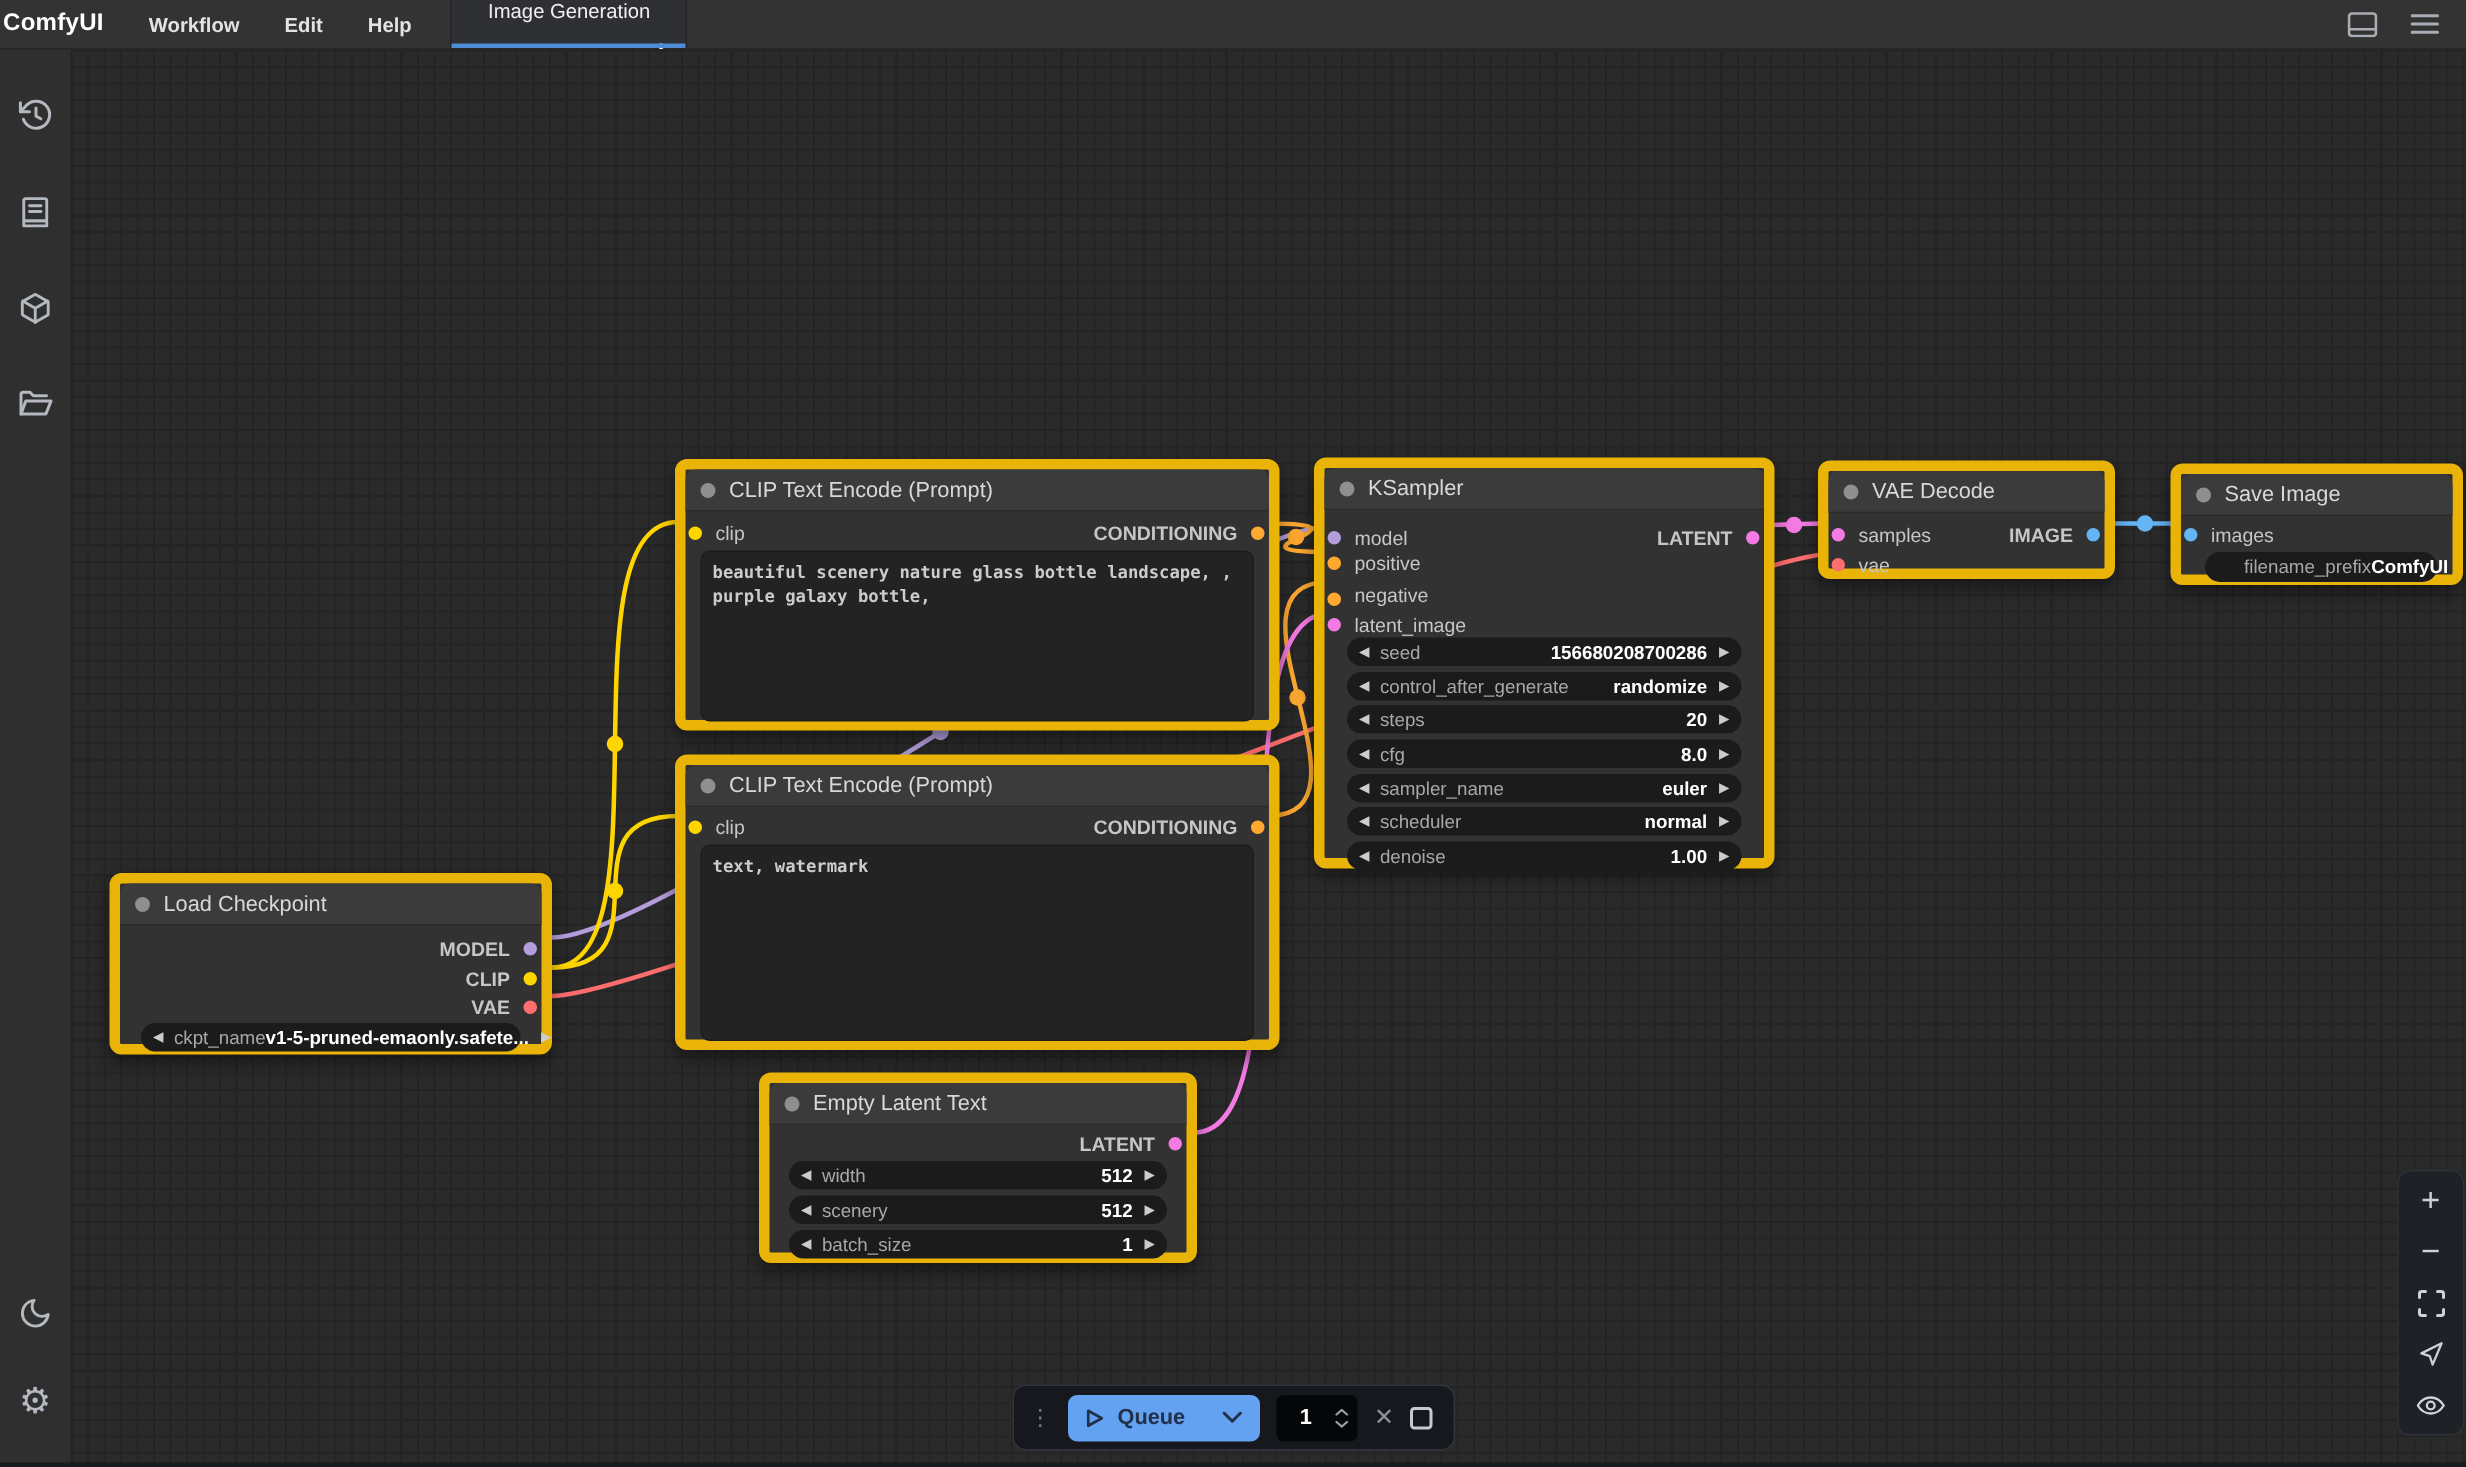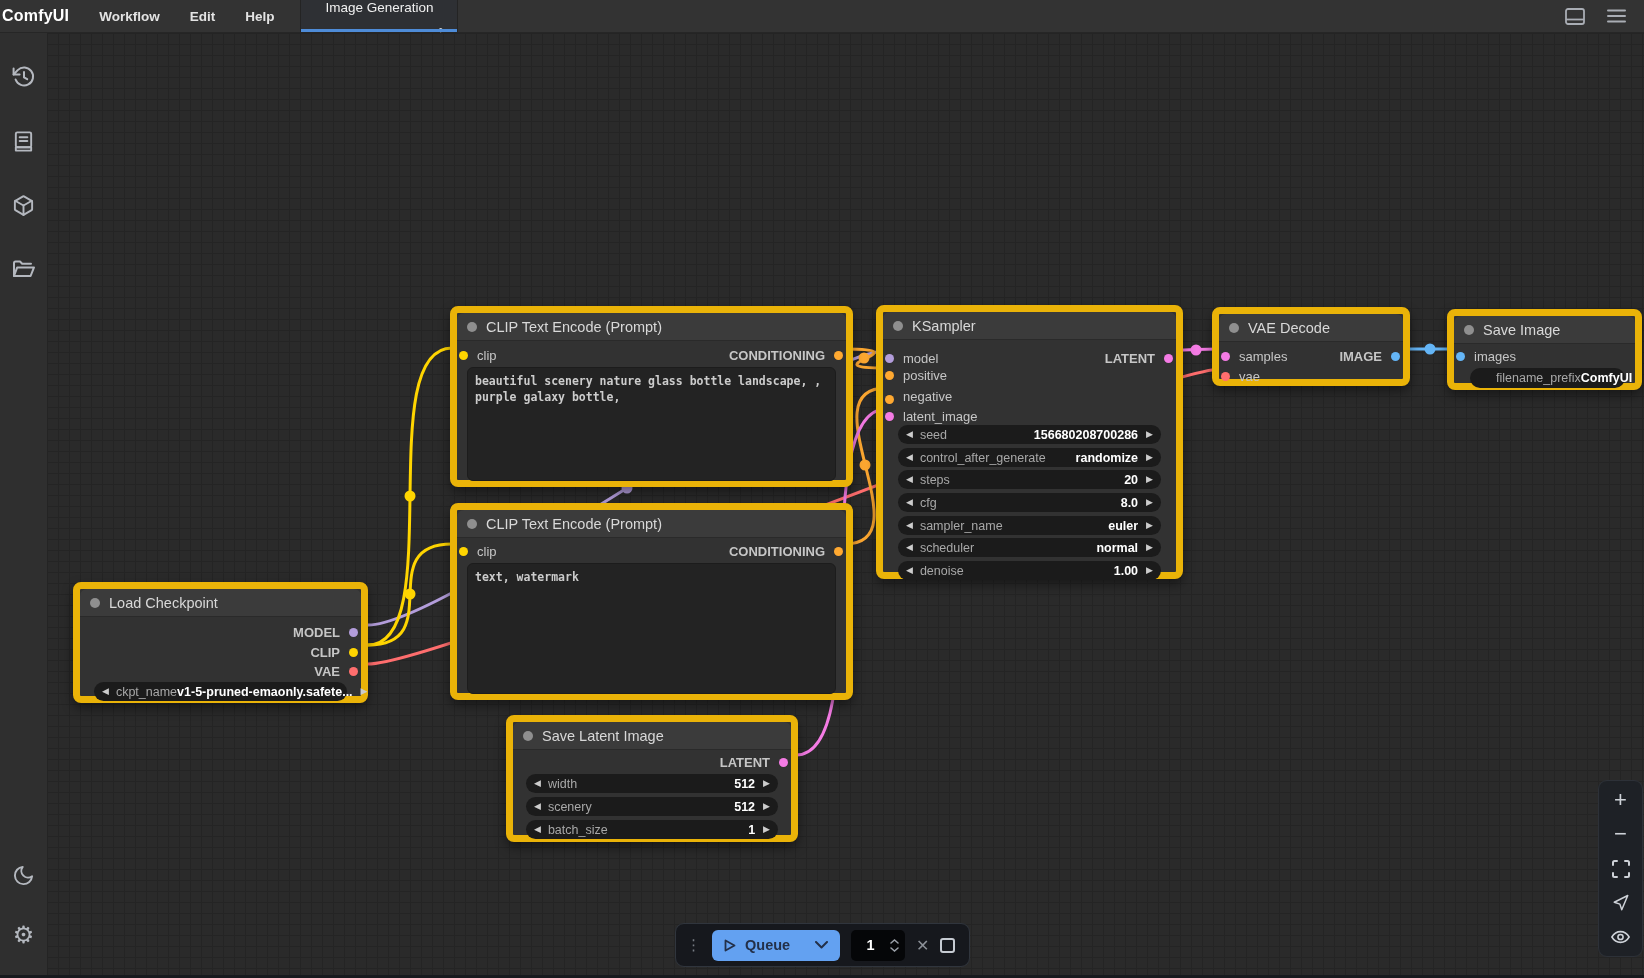--- a/index.html
+++ b/index.html
@@ -153,21 +153,21 @@
     <div class="port out" style="top:32px;">
       <span class="pdot" style="background: rgb(255, 169, 49);"></span>
       <span>CONDITIONING</span>
     </div>
     <div class="textbox" style="left:10px; right:10px; top:53px; height:131px;">text, watermark</div>
   </div>
 
   <div class="node" style="left:506px; top:715px; width:292px; height:127px;">
     <div class="nhead">
       <span class="ndot"></span>
-      <span class="ntitle">Save Latent Image</span>
+      <span class="ntitle">Empty Latent Text</span>
     </div>
     <div class="port out" style="top:31px;">
       <span class="pdot" style="background: rgb(244, 123, 228);"></span>
       <span>LATENT</span>
     </div>
     <div class="widget" style="left:13px; right:13px; top:52px;">
       <span class="warr">◀</span>
       <span class="wlabel">width</span>
       <span class="wvalue">512</span>
       <span class="warr">▶</span>

